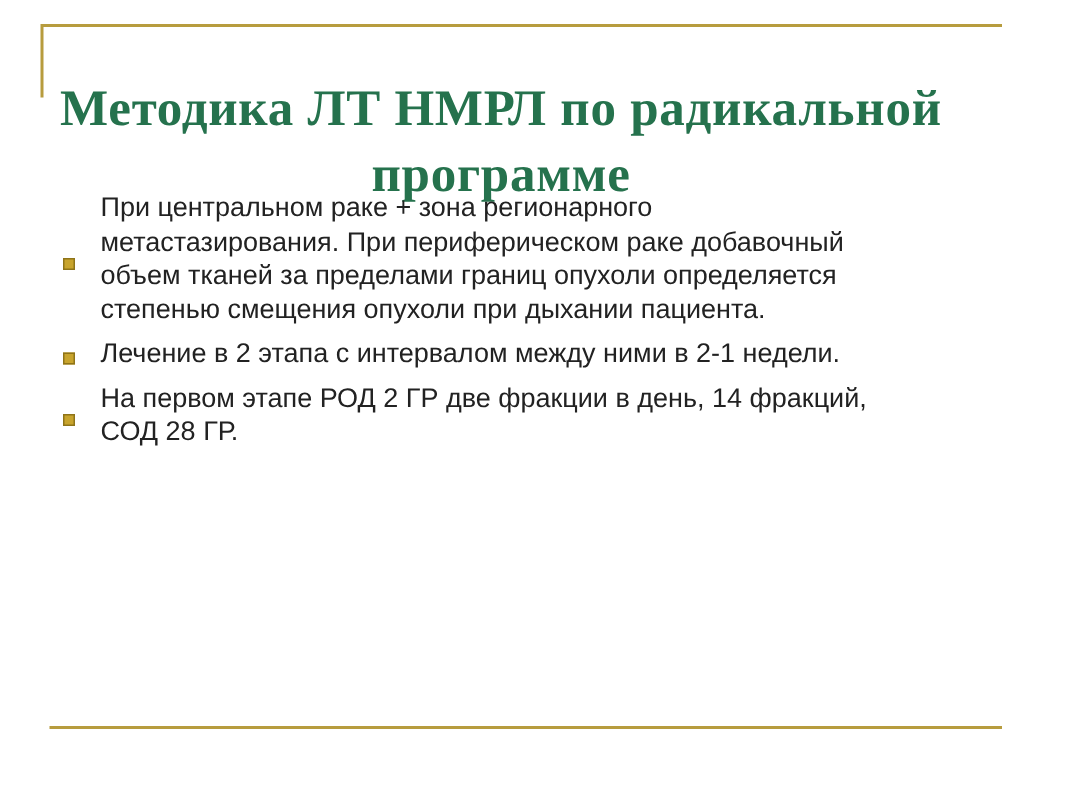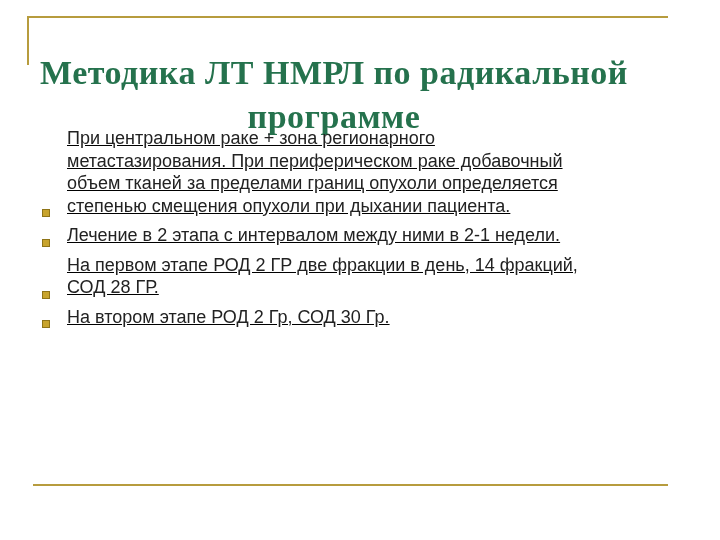--- a/index.html
+++ b/index.html
@@ -51,23 +51,22 @@
     white-space: pre-line;
   }
   .bullets {
     position: absolute;
     left: 42px;
     top: 127px;
     width: 620px;
   }
   .bullet-row {
     display: flex;
-    align-items: flex-end;
+    align-items: center;
     margin-bottom: 7px;
-    text-decoration: underline;
   }
   .bullet-square {
     flex: 0 0 auto;
     width: 8px;
     height: 8px;
     margin-top: 7px;
     margin-right: 17px;
     background: #c8a42d;
     border: 1px solid #8f7418;
     box-sizing: border-box;
@@ -105,23 +104,19 @@
       <span class="bullet-square"></span>
       <span class="bullet-text">Лечение в 2 этапа с интервалом между ними в 2-1 недели.</span>
     </div>
 
     <div class="bullet-row">
       <span class="bullet-square"></span>
       <span class="bullet-text">На первом этапе РОД 2 ГР две фракции в день, 14 фракций,
 СОД 28 ГР.</span>
     </div>
 
-    <div class="bullet-row">
-      <span class="bullet-square"></span>
-      <span class="bullet-text">На втором этапе РОД 2 Гр, СОД 30 Гр.</span>
-    </div>
 
 
   </div>
 
   <div class="rule rule-bottom"></div>
 
 </div>
 
 </body></html>

